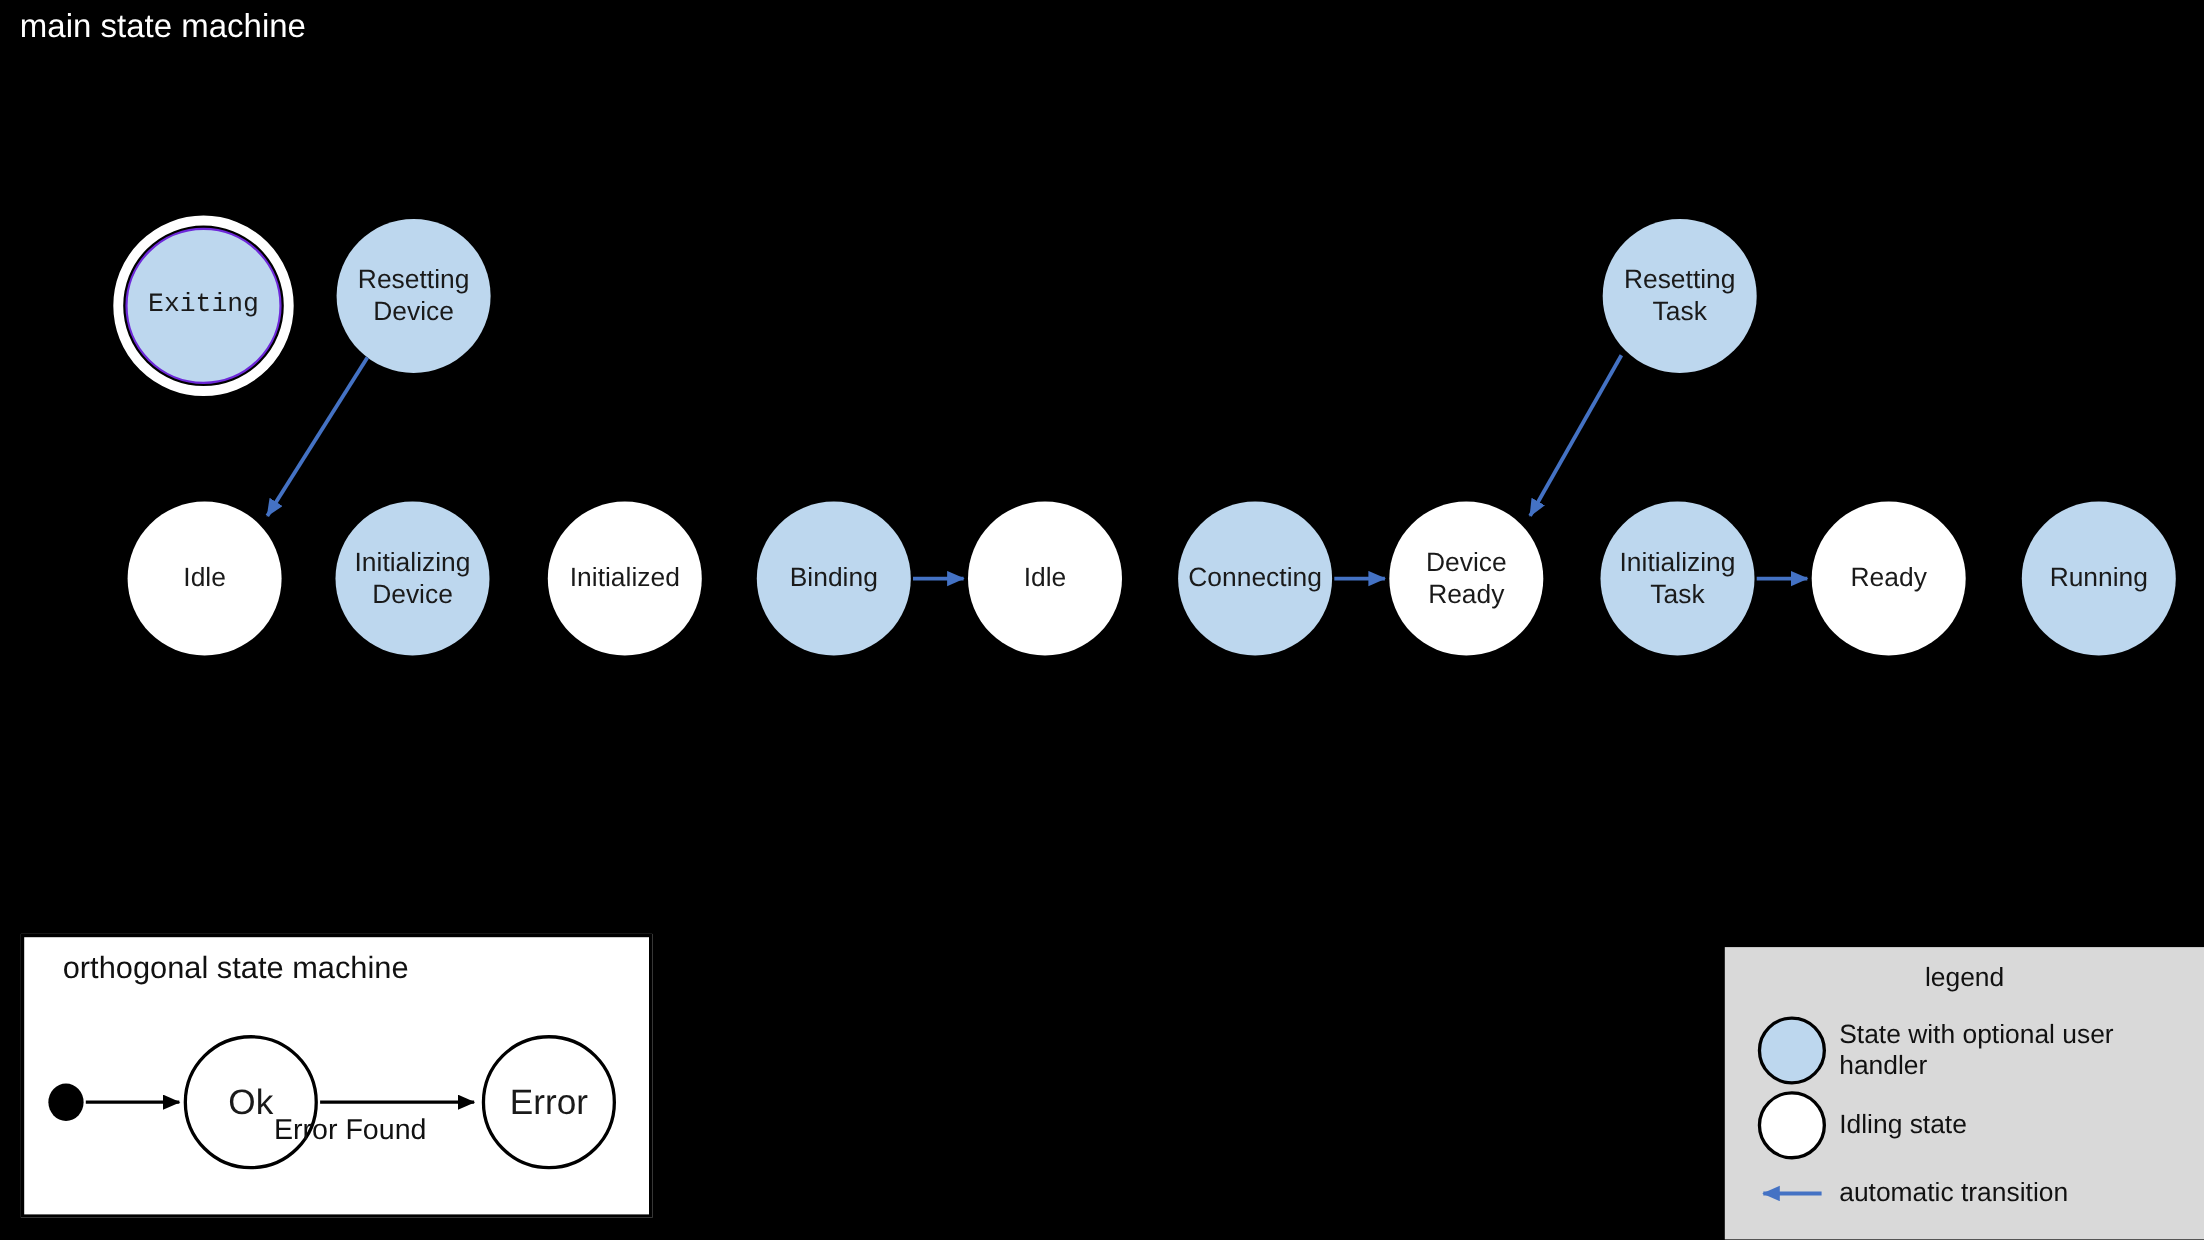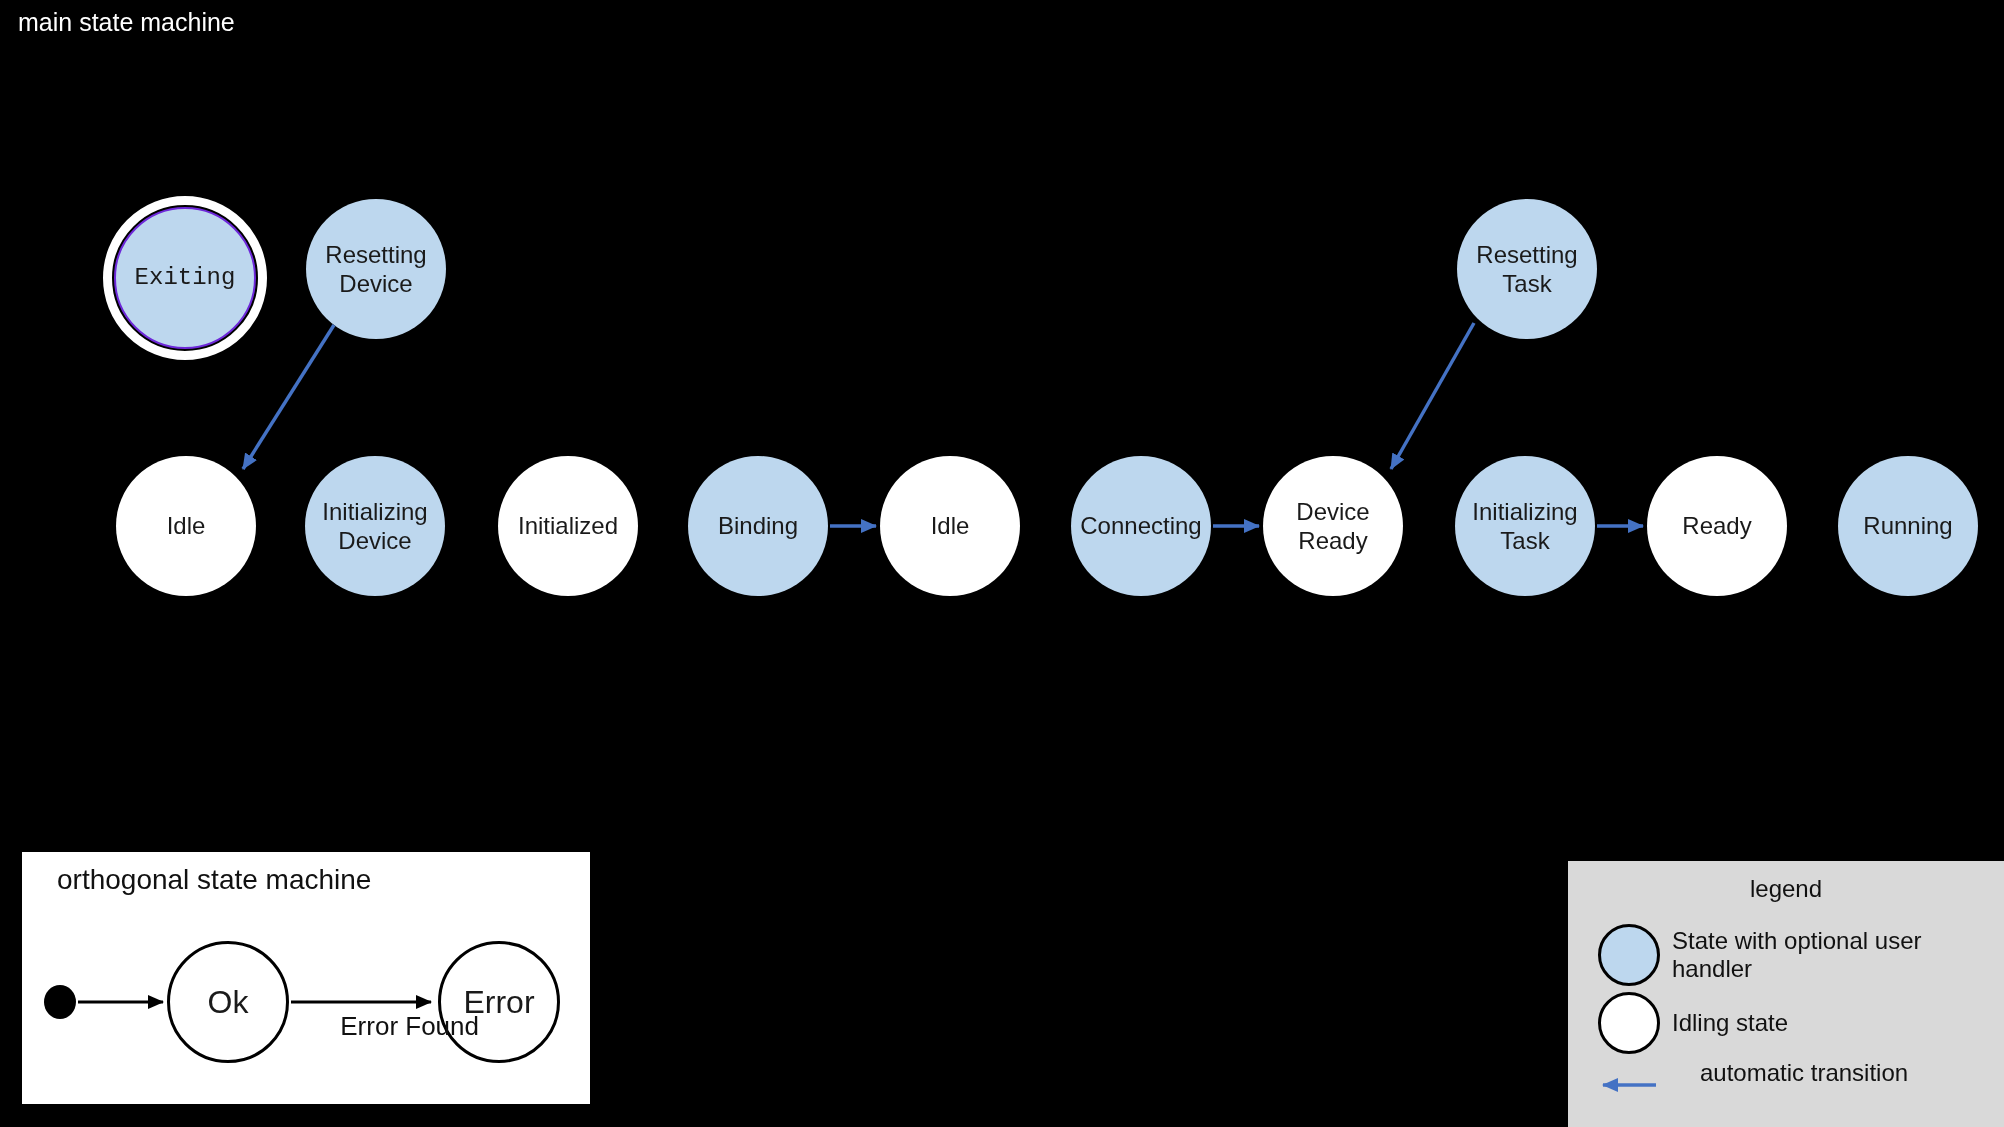--- a/index.html
+++ b/index.html
@@ -8,21 +8,21 @@
     width: 2004px;
     height: 1127px;
     background: var(--background, #000);
     overflow: hidden;
     font-family: "Liberation Sans", sans-serif;
     color: #1a1a1a;
   }
   .diagram-title {
     position: absolute;
     left: 18px; top: 8px;
-    font-size: 25px;
+    font-size: 30px;
     color: #fff;
   }
   .state {
     position: absolute;
     width: 140px; height: 140px;
     border-radius: 50%;
     display: flex;
     align-items: center;
     justify-content: center;
     text-align: center;
@@ -83,21 +83,21 @@
     justify-content: center;
     font-size: 32px;
     color: #1a1a1a;
   }
   .sub-state.ok    { left: 145px; top: 89px; }
   .sub-state.error { left: 416px; top: 89px; }
   .transition-label {
     position: absolute;
     left: 227px; top: 159px;
     width: 230px;
-    text-align: right;
+    text-align: left;
     font-size: 26px;
     color: #111;
   }
   .panel-legend {
     position: absolute;
     left: 1568px; top: 861px;
     width: 436px; height: 266px;
     background: var(--legend-background, #D9D9D9);
     box-sizing: border-box;
   }
@@ -122,21 +122,21 @@
   .legend-label {
     position: absolute;
     left: 104px;
     display: flex;
     align-items: center;
     font-size: 24px;
     color: #111;
   }
   .legend-label.l1 { top: 63px;  height: 62px; }
   .legend-label.l2 { top: 131px; height: 62px; }
-  .legend-label.l3 { top: 196px; height: 32px; margin-left: 28px; }
+  .legend-label.l3 { top: 208px; height: 32px; }
 </style>
 </head>
 <body>
 
 <div class="canvas">
 
   <div class="diagram-title">main state machine</div>
 
   <div class="final-ring"></div>
   <div class="state handler exiting">Exiting</div>

